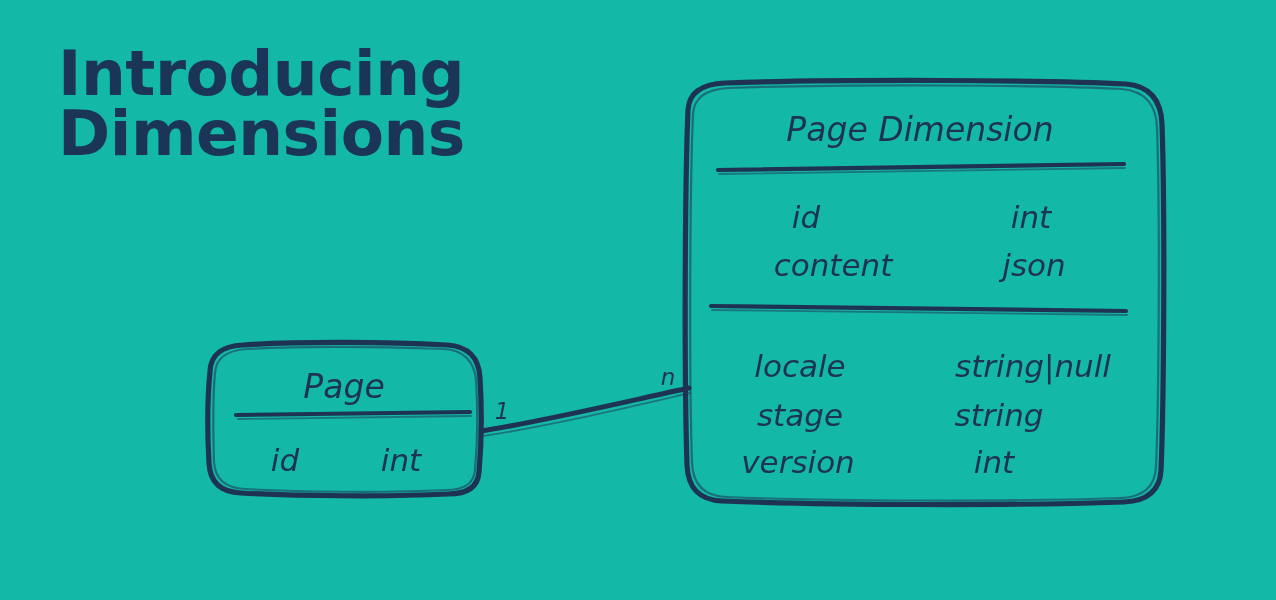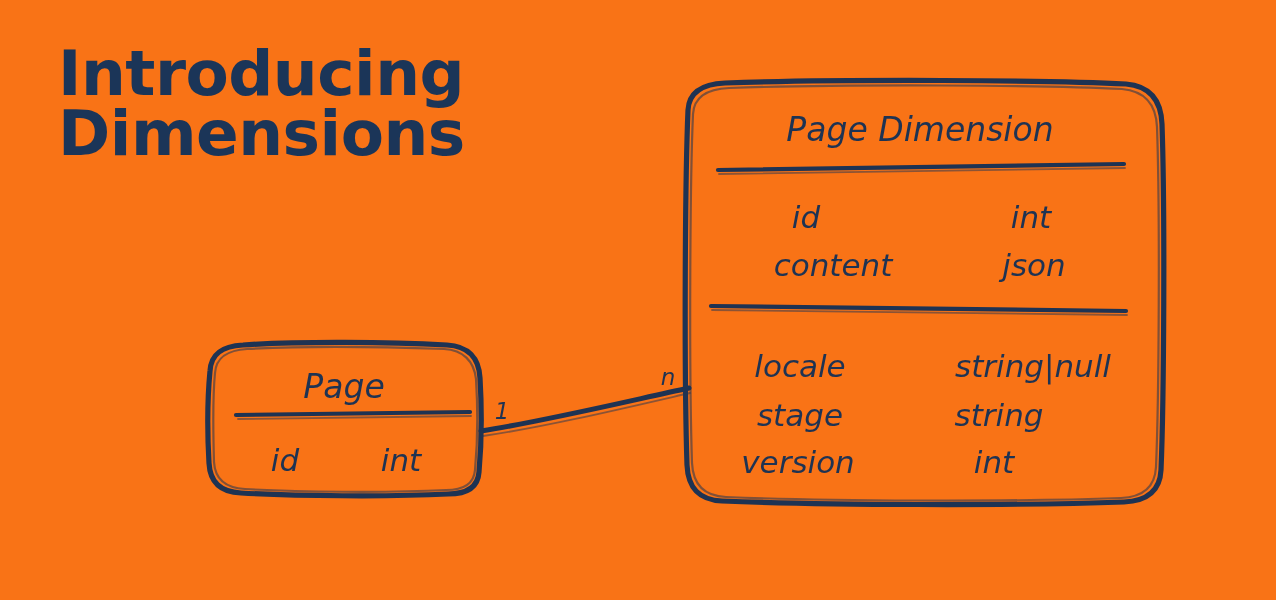--- a/index.html
+++ b/index.html
@@ -10,21 +10,21 @@
     width: 1276px;
     height: 600px;
     background: #eae9de;
     font-family: "Liberation Sans", sans-serif;
     overflow: hidden;
   }
   #stage {
     position: relative;
     width: 1276px;
     height: 600px;
-    background: #f97316;
+    background: #14b8a6;
   }
   
   #headline {
     position: absolute;
     left: 58px;
     top: 44px;
     width: 520px;
     color: #1b3558;
     font-family: "DejaVu Sans", sans-serif;
     font-weight: bold;

